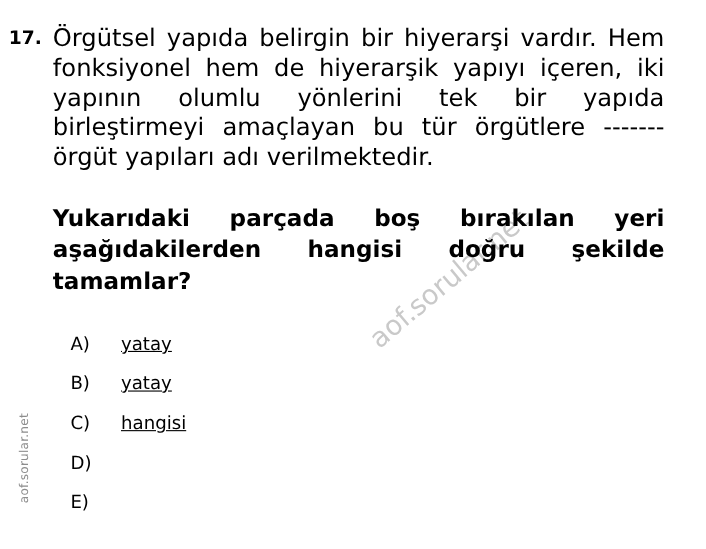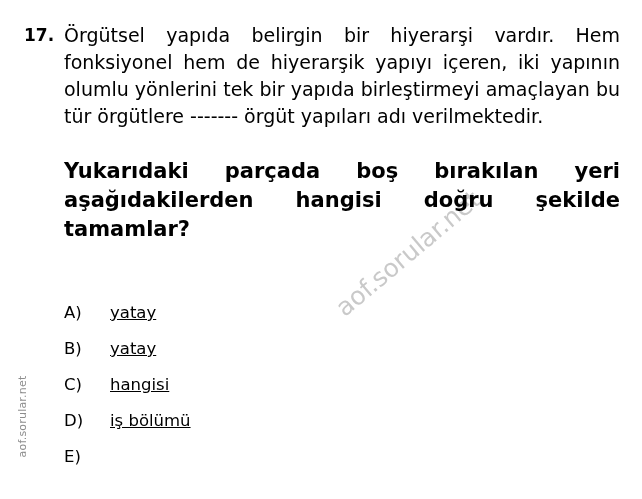--- a/index.html
+++ b/index.html
@@ -44,21 +44,21 @@
     transform: rotate(-40deg);
     transform-origin: left top;
     font-family: "DejaVu Sans", sans-serif;
     font-size: 25px;
     color: #c9c9c9;
     white-space: nowrap;
     pointer-events: none;
   }
   .question-block {
     position: absolute;
-    left: 24px;
+    left: 8px;
     top: 22px;
     width: 596px;
   }
   .q-row {
     display: flex;
     align-items: flex-start;
   }
   .q-number {
     font-family: "DejaVu Sans", sans-serif;
     font-size: 17px;
@@ -66,21 +66,21 @@
     width: 40px;
     flex: 0 0 40px;
     text-align: right;
     padding-right: 11px;
     box-sizing: border-box;
     line-height: 27px;
   }
   .q-text {
     flex: 1 1 auto;
     font-family: "DejaVu Sans", sans-serif;
-    font-size: 19px;
+    font-size: 22px;
     line-height: 27px;
     text-align: justify;
     text-justify: inter-word;
     white-space: pre-line;
   }
   .q-prompt {
     margin-top: 27px;
     font-family: "DejaVu Sans", sans-serif;
     font-size: 21px;
     font-weight: bold;
@@ -140,20 +140,19 @@
     <div class="option">
       <span class="opt-letter">B)</span>
       <span class="opt-label">yatay</span>
     </div>
     <div class="option">
       <span class="opt-letter">C)</span>
       <span class="opt-label">hangisi</span>
     </div>
     <div class="option">
       <span class="opt-letter">D)</span>
-      <span class="opt-label">iş bölümü</span>
     </div>
     <div class="option">
       <span class="opt-letter">E)</span>
     </div>
   </div>
 
 </div>
 
 </body></html>

